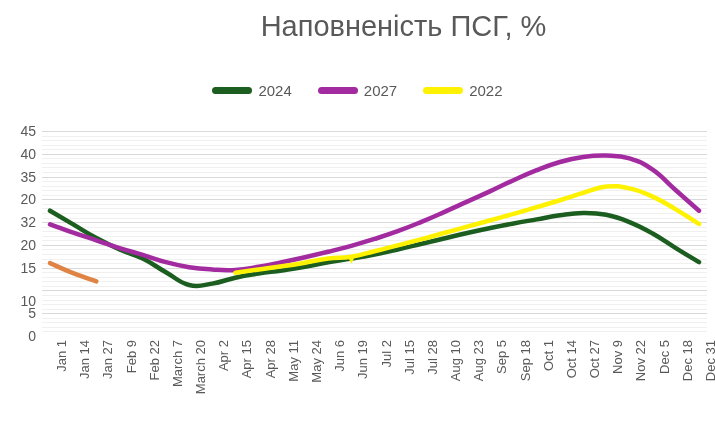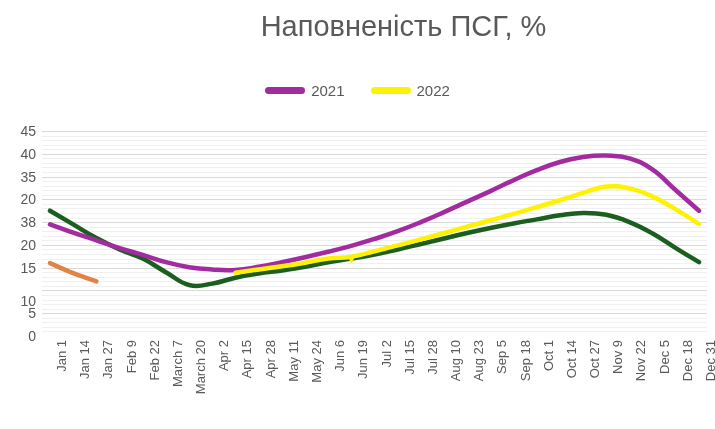--- a/index.html
+++ b/index.html
@@ -124,37 +124,41 @@
 </style>
 </head>
 <body>
 
 <div id="chart-root">
 
   <div id="chart-title">Наповненість ПСГ, %</div>
 
   <div id="legend">
       <div class="legend-entry">
+        <span class="legend-swatch" style="background: rgb(28, 94, 32);"></span>
+        <span class="legend-label">2024</span>
+      </div>
+      <div class="legend-entry">
         <span class="legend-swatch" style="background: rgb(163, 43, 160);"></span>
-        <span class="legend-label">2021</span>
+        <span class="legend-label">2027</span>
       </div>
       <div class="legend-entry">
         <span class="legend-swatch" style="background: rgb(255, 242, 0);"></span>
         <span class="legend-label">2022</span>
       </div>
     </div>
 
   <div id="plot-wrap">
     <div id="y-axis-labels">
         <div class="y-tick" style="top: 212px;">0</div>
         <div class="y-tick" style="top: 189.222px;">5</div>
         <div class="y-tick" style="top: 177px;">10</div>
         <div class="y-tick" style="top: 143.667px;">15</div>
         <div class="y-tick" style="top: 120.889px; padding-left: 27px;">20</div>
-        <div class="y-tick" style="top: 98.1111px;">38</div>
+        <div class="y-tick" style="top: 98.1111px;">32</div>
         <div class="y-tick" style="top: 75.3333px;">20</div>
         <div class="y-tick" style="top: 52.5556px;">35</div>
         <div class="y-tick" style="top: 29.7778px;">40</div>
         <div class="y-tick" style="top: 7px; text-align: right;">45</div>
       </div>
     <div id="plot-area">
       <div id="gridlines">
           <div class="gridline minor" style="top: 200.444px;"></div>
           <div class="gridline minor" style="top: 195.889px;"></div>
           <div class="gridline minor" style="top: 191.333px;"></div>

